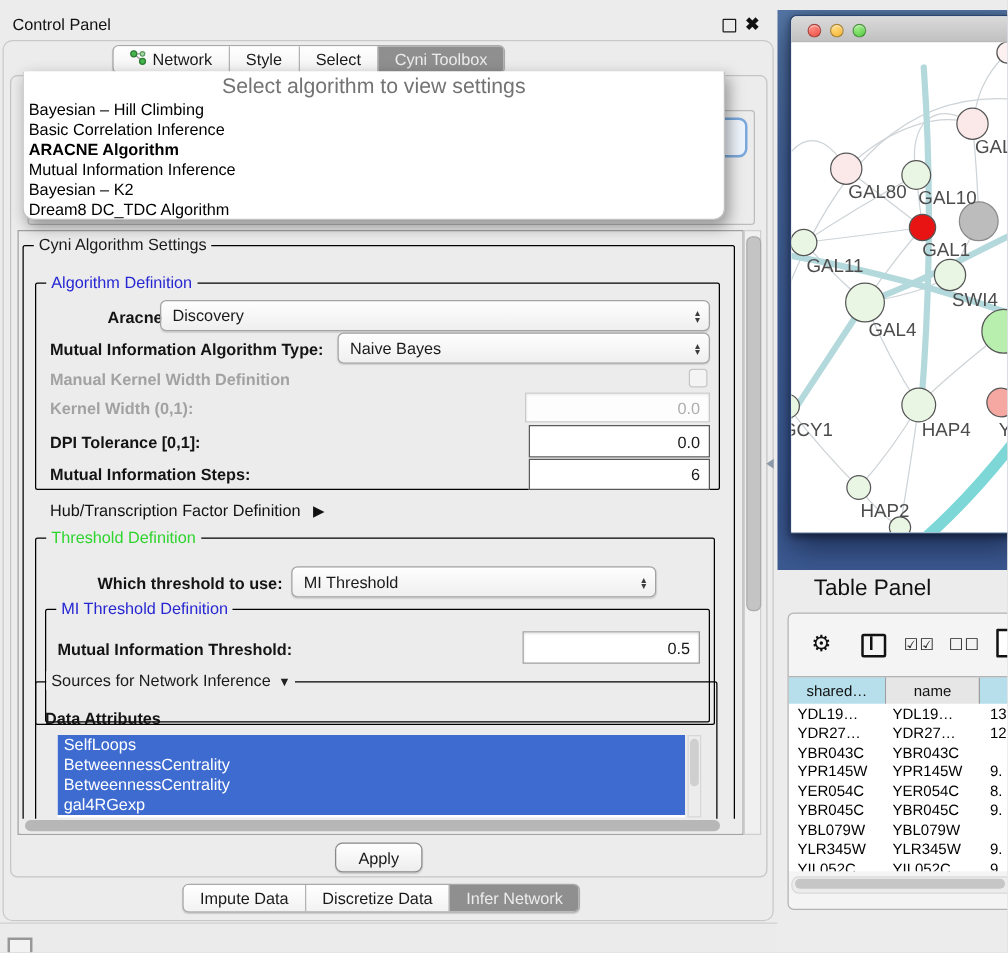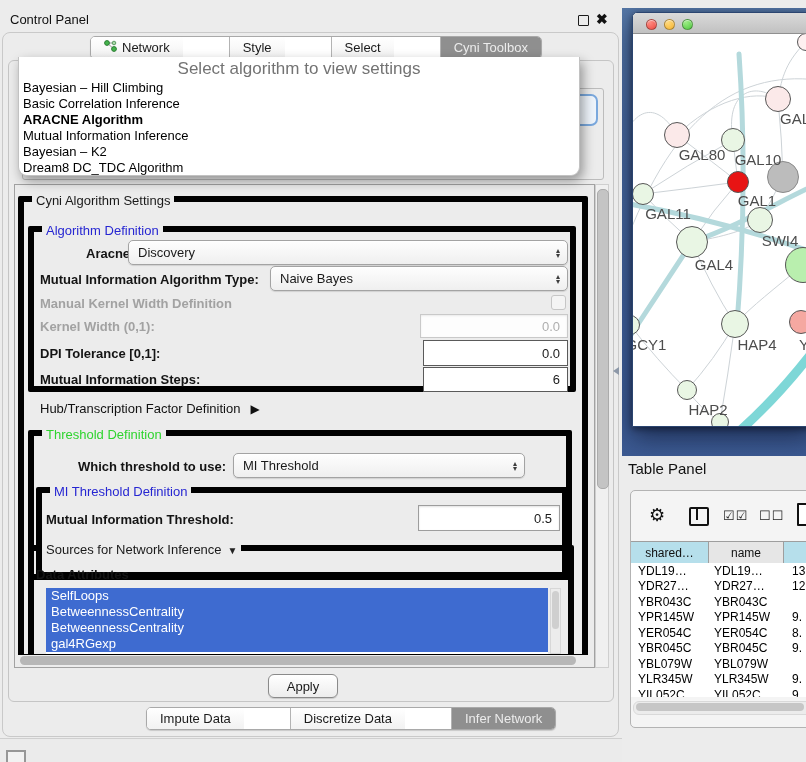--- a/index.html
+++ b/index.html
@@ -6,21 +6,21 @@
   #root{position:relative;width:806px;height:762px;background:#ececec;overflow:hidden;font-size:13px;color:#1a1a1a;}
   .abs{position:absolute;box-sizing:border-box;}
 
   
   .cp-title{left:10px;top:12px;font-size:13px;color:#111;}
   .float-icon{left:578px;top:15px;width:11px;height:11px;border:1.5px solid #1c1c1c;border-radius:1px;background:transparent;}
   .close-icon{left:596px;top:11px;font-size:14px;font-weight:bold;color:#111;}
   .outer-box{left:2px;top:32px;width:617px;height:705px;border:1px solid #c9c9c9;border-radius:8px;background:#ececec;}
   .page-box{left:8px;top:60px;width:606px;height:642px;border:1px solid #c5c5c5;border-radius:6px;background:#ececec;}
 
-  .seg{display:flex;height:23px;border:1px solid #a9a9a9;border-radius:5px;overflow:hidden;background:#fff;box-shadow:0 1px 1px rgba(0,0,0,.15);gap:46px;}
+  .seg{display:flex;height:23px;border:1px solid #a9a9a9;border-radius:5px;overflow:hidden;background:#fff;box-shadow:0 1px 1px rgba(0,0,0,.15);}
   .seg .tab{display:flex;align-items:center;gap:5px;padding:0 13px;font-size:13px;background:linear-gradient(#ffffff,#f2f2f2);border-left:1px solid #b3b3b3;cursor:default;white-space:nowrap;}
   .seg .tab:first-child{border-left:none;}
   .seg .tab.selected{background:#8f8f8f;color:#ececec;}
   .top-tabs{left:90px;top:36px;}
   .bottom-tabs{left:146px;top:707px;}
 
   
   .popup{left:18px;top:57px;width:562px;height:119px;background:#fff;border:1px solid #c2c2c2;border-top:none;border-radius:0 0 9px 9px;box-shadow:3px 5px 12px rgba(0,0,0,.38);z-index:30;overflow:hidden;}
   .popup .phdr{color:#737373;text-align:center;font-size:17px;padding:2px 0 1px 0;}
   .popup .pitem{font-size:13px;line-height:16px;padding-left:4px;color:#000;white-space:nowrap;}
@@ -28,21 +28,21 @@
   .behind-group{left:22px;top:88px;width:582px;height:92px;border:1px solid #bcbcbc;border-radius:3px;z-index:4;}
   .behind-combo{left:568px;top:94px;width:30px;height:32px;border:2px solid #7aa8dd;border-radius:7px;background:#eef4fb;z-index:5;}
 
   
   .scrollpane{left:14px;top:184px;width:581px;height:484px;border:1px solid #a2a2a2;background:#ececec;z-index:2;}
   .vscroll{left:595px;top:184px;width:14px;height:484px;background:#f0f0f0;border:1px solid #cfcfcf;z-index:2;}
   .vscroll .thumb{position:absolute;left:1px;top:4px;width:10px;height:298px;border-radius:5px;background:#c4c4c4;border:1px solid #ababab;}
   .hscroll{left:17px;top:655px;width:576px;height:12px;background:#ececec;z-index:3;}
   .hscroll .thumb{position:absolute;left:3px;top:1px;width:556px;height:9px;border-radius:5px;background:#b7b7b7;}
 
-  .groupbox{border:6px solid #000000;border-radius:2px;z-index:2;}
+  .groupbox{border:1px solid #000000;border-radius:2px;z-index:2;}
   .gtitle{position:absolute;top:-9px;left:8px;background:#ececec;padding:0 4px;font-size:13px;white-space:nowrap;}
   .gtitle.blue{color:#2626d2;}
   .gtitle.green{color:#2fd42f;}
   .blabel{font-weight:bold;font-size:13px;color:#141414;white-space:nowrap;z-index:3;}
   .blabel.dis{color:#a2a2a2;}
   .combo{background:linear-gradient(#fefefe,#efefef);border:1px solid #a3a3a3;border-radius:5px;display:flex;align-items:center;padding-left:9px;font-size:13px;box-shadow:inset 0 1px 0 #fff,0 1px 1px rgba(0,0,0,.12);z-index:3;}
   .combo .arr{position:absolute;right:7px;top:50%;transform:translateY(-50%);display:flex;flex-direction:column;align-items:center;font-size:8px;line-height:5px;color:#3d3d3d;}
   .field{background:#fff;border:1px solid #5a5a5a;display:flex;align-items:center;justify-content:flex-end;padding-right:7px;font-size:13px;z-index:3;}
   .field.soft{border:1px solid #9d9d9d;box-shadow:inset 0 1px 2px rgba(0,0,0,.12);}
   .field.dis{border:1px solid #c9c9c9;color:#aeaeae;background:#fdfdfd;box-shadow:inset 0 1px 2px rgba(0,0,0,.08);}
@@ -65,21 +65,21 @@
   
   .right-region{left:622px;top:0;width:184px;height:762px;background:#ececec;}
   .desktop{position:absolute;left:0;top:8px;width:184px;height:448px;background:linear-gradient(180deg,#5577a6 0%,#48689d 25%,#40609a 70%,#3c5a92 100%);overflow:hidden;}
   .net-window{position:absolute;left:10px;top:4px;width:180px;height:413px;border:1px solid #2b4570;border-radius:5px 5px 0 0;box-shadow:0 10px 26px rgba(5,12,35,.6),0 2px 6px rgba(0,0,0,.45);background:#fff;overflow:hidden;}
   .net-titlebar{position:absolute;left:0;top:0;width:100%;height:20px;background:linear-gradient(#dadada,#c1c1c1);border-bottom:1px solid #909090;border-radius:4px 4px 0 0;}
   .light{position:absolute;top:6px;width:9px;height:9px;border-radius:50%;border:1px solid rgba(0,0,0,.3);box-shadow:inset 0 1px 1px rgba(255,255,255,.6);}
   .net-content{position:absolute;left:0;top:21px;width:180px;height:392px;background:#fff;overflow:hidden;}
   .node{position:absolute;border-radius:50%;border:1px solid #565656;box-sizing:border-box;z-index:3;}
   .nlabel{position:absolute;transform:translate(-50%,-50%);font-size:15px;color:#4d4d4d;white-space:nowrap;z-index:4;}
 
-  .tp-title{position:absolute;left:6px;top:460px;font-size:15px;color:#111;}
+  .tp-title{position:absolute;left:29px;top:460px;font-size:18px;color:#111;}
   .table-panel{position:absolute;left:8px;top:490px;width:188px;height:236px;background:#f4f4f4;border:1px solid #b3b3b3;border-radius:5px;overflow:hidden;}
   .tp-toolbar{position:absolute;left:0;top:0;width:100%;height:50px;}
   .gear{position:absolute;left:18px;top:13px;font-size:18px;color:#111;}
   .splitcol{position:absolute;left:58px;top:16px;width:16px;height:15px;border:2px solid #111;border-radius:2px;}
   .splitcol::after{content:"";position:absolute;left:5px;top:0;width:2px;height:11px;background:#111;}
   .cbgroup{position:absolute;top:17px;font-size:13px;letter-spacing:1px;color:#222;}
   .exporticon{position:absolute;left:166px;top:12px;width:15px;height:19px;border:2px solid #111;border-radius:1px;background:#fff;}
   .thead{position:absolute;left:0;top:50px;width:100%;height:22px;display:flex;border-top:1px solid #9e9e9e;border-bottom:1px solid #9e9e9e;}
   .th{display:flex;align-items:center;justify-content:center;font-size:12px;color:#111;border-right:1px solid #9e9e9e;box-sizing:border-box;}
   .th.hl{background:#b6dfeb;}

